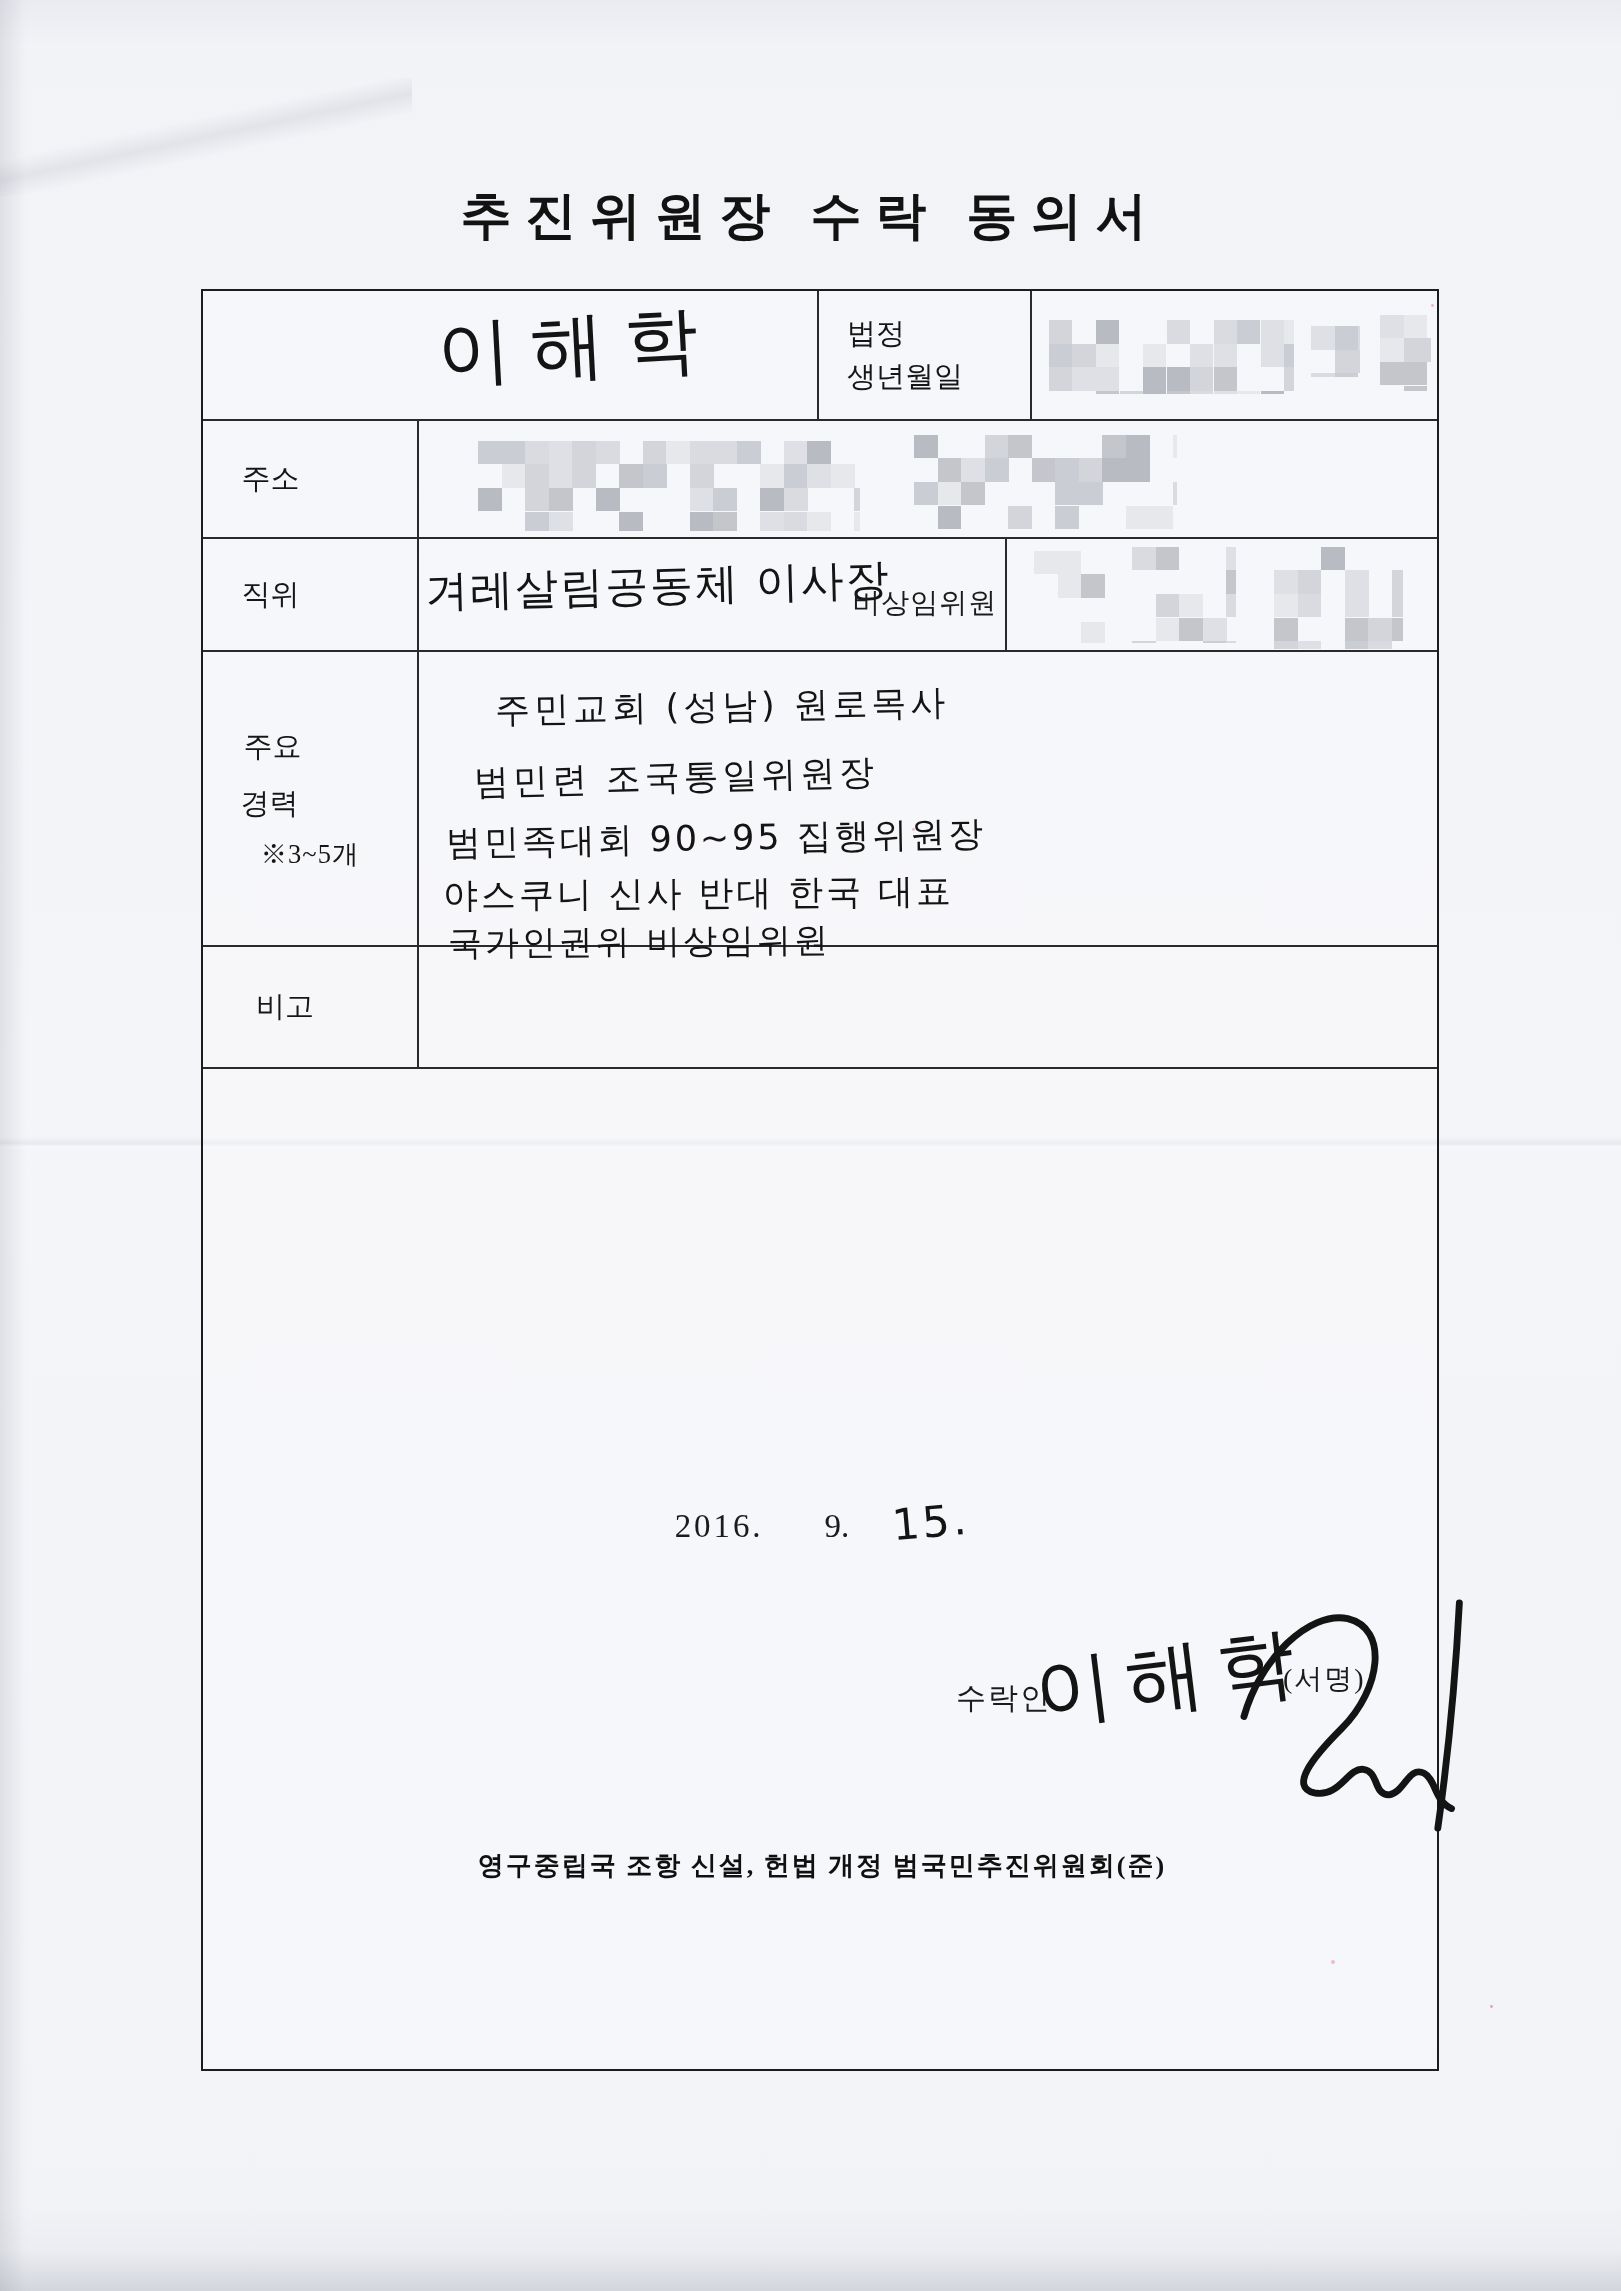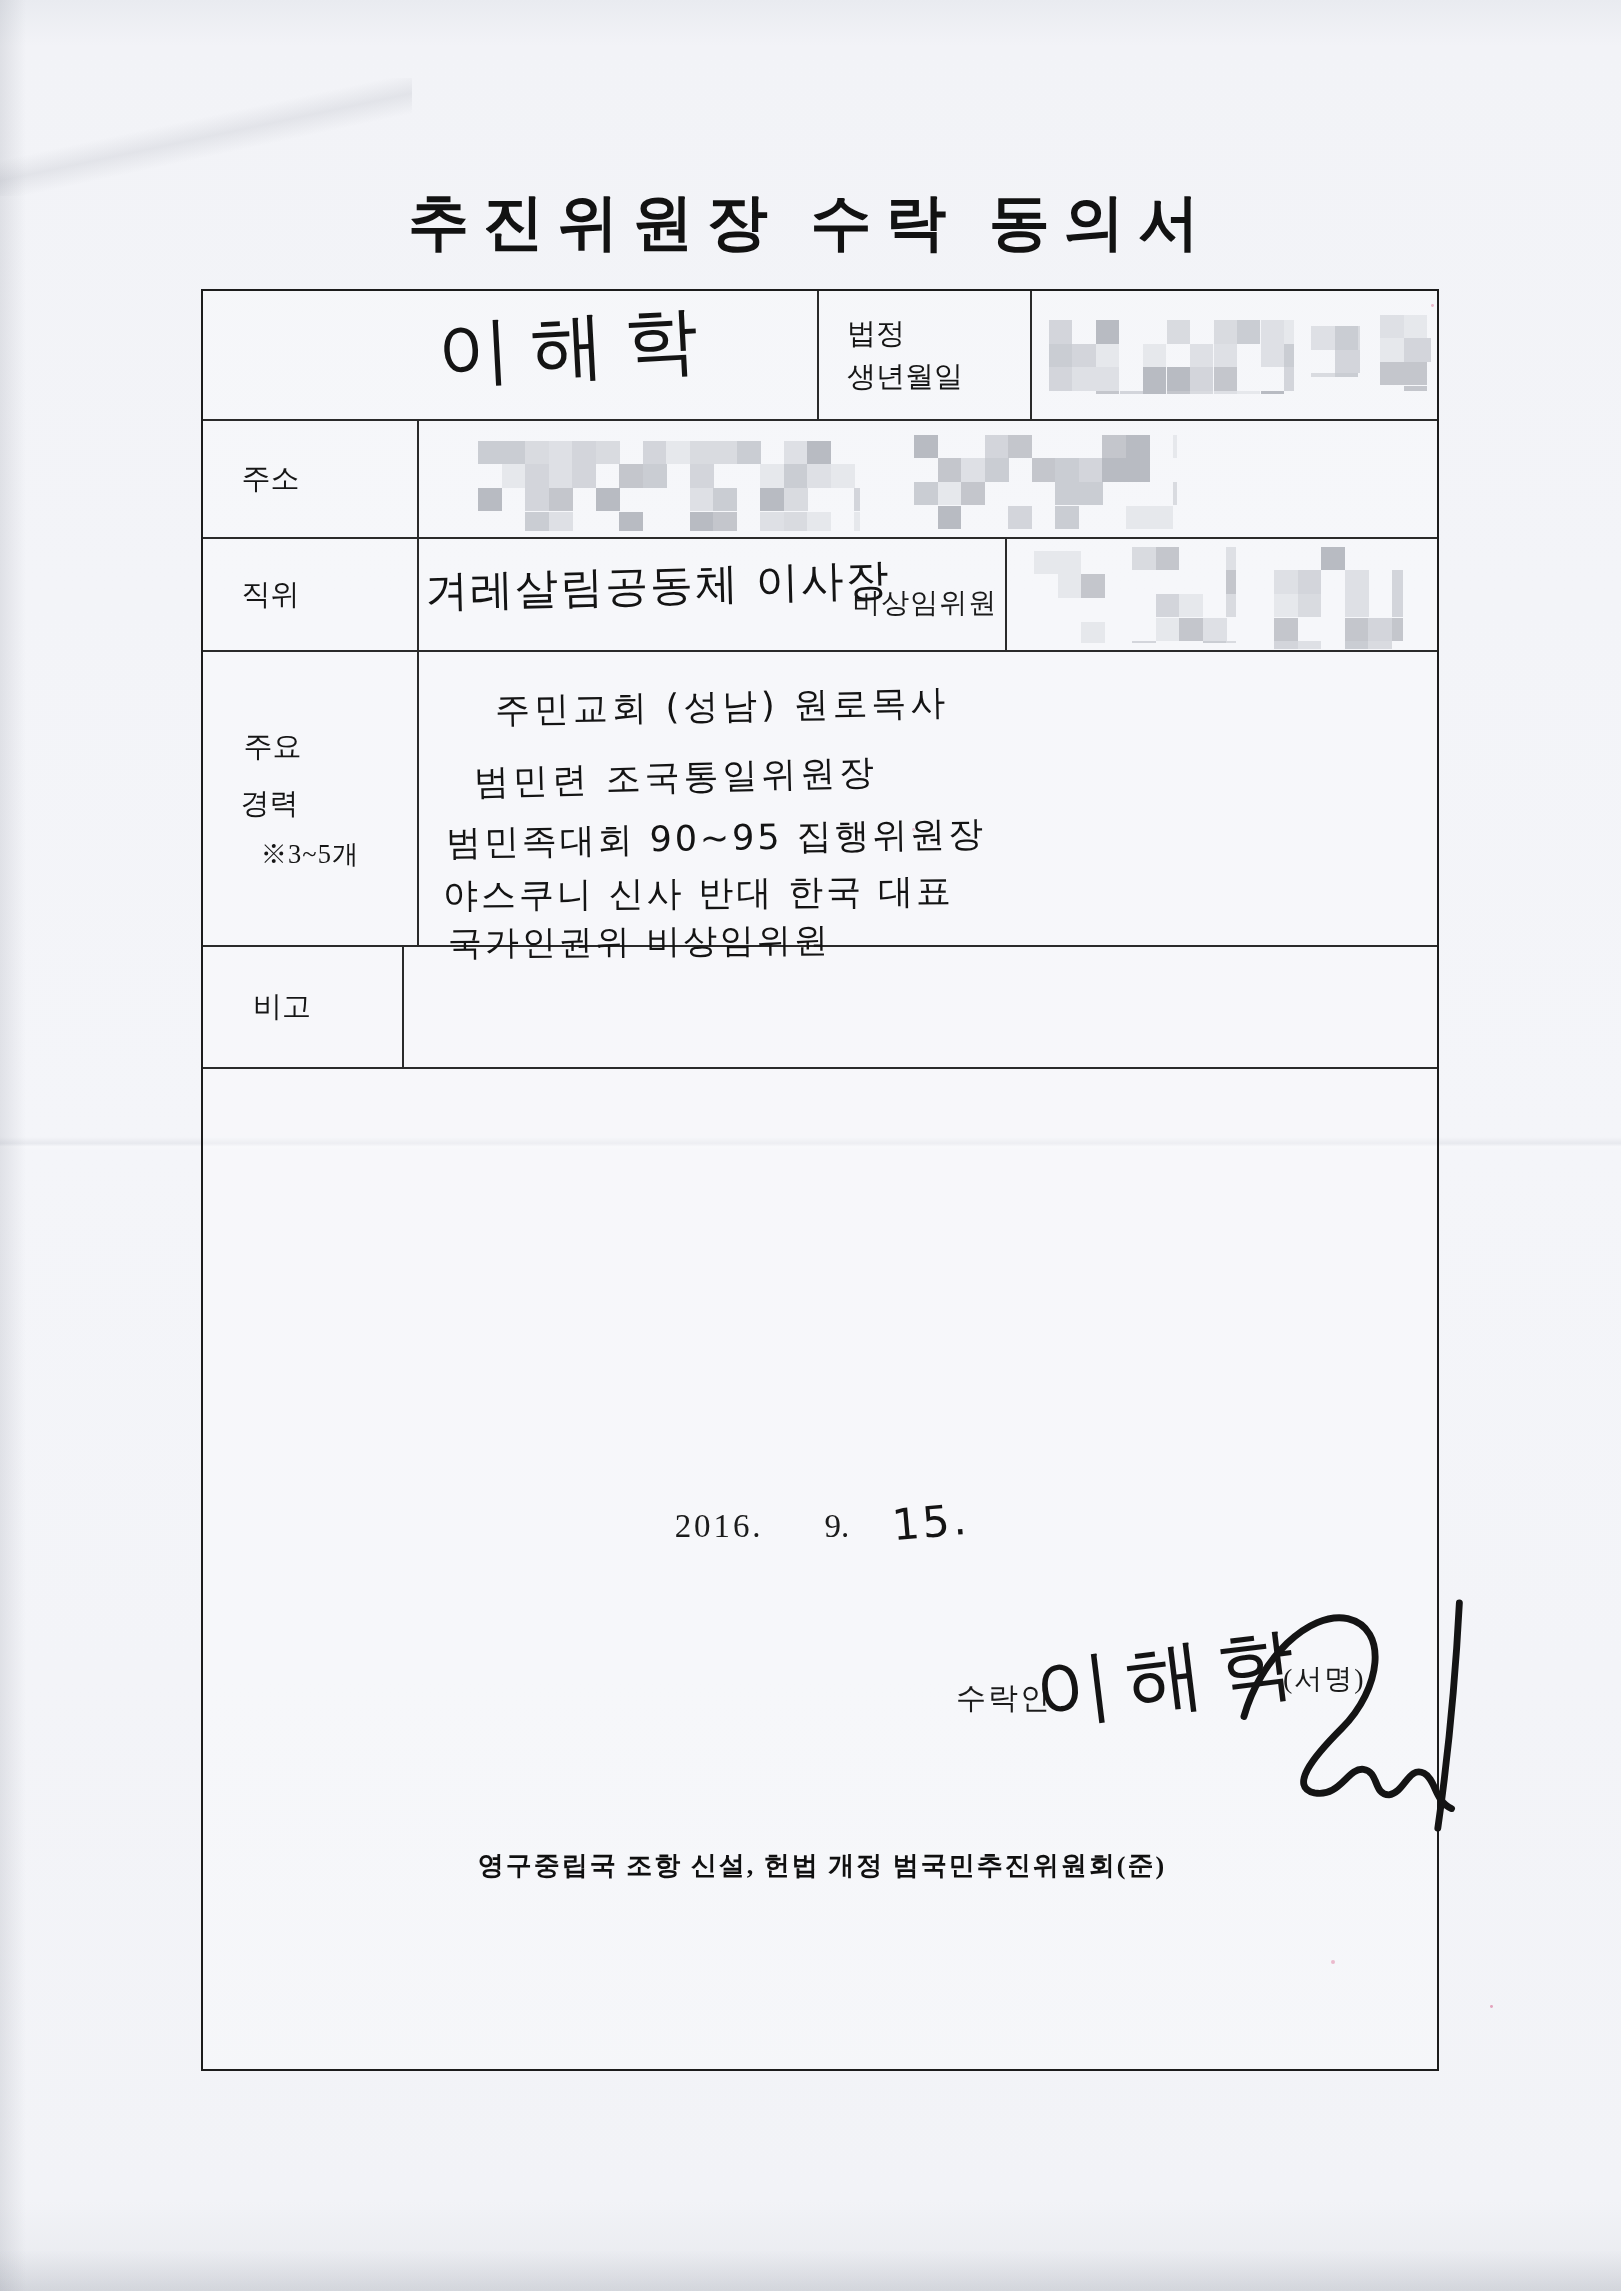--- a/index.html
+++ b/index.html
@@ -22,21 +22,21 @@
   .crease.tl{left:0;top:78px;width:412px;height:118px;
     background:linear-gradient(168deg,rgba(0,0,0,0) 40%,rgba(110,115,130,.12) 50%,rgba(0,0,0,0) 60%);}
   .crease.left{left:0;top:0;width:25.5px;height:2292px;
     background:linear-gradient(90deg,rgba(100,105,120,.14),rgba(0,0,0,0));}
   .crease.bot{left:0;top:2250px;width:1621px;height:41px;
     background:linear-gradient(180deg,rgba(0,0,0,0),rgba(110,115,130,.16));}
   .speck{position:absolute;width:3.9px;height:3.9px;border-radius:50%;background:#e08fae;opacity:.8;}
 
   .doc-title{
     position:absolute;left:0;top:182px;width:1621px;margin:0;
-    text-align:center;font-size:61px;font-weight:700;letter-spacing:13.7px;color:#121212;
+    text-align:center;font-size:51px;font-weight:700;letter-spacing:13.7px;color:#121212;
   }
 
   
   .form-table{
     position:absolute;left:201px;top:289px;width:1238px;height:1782px;
     border:2.9px solid #1c1c1c;box-sizing:border-box;background:rgba(255,255,255,.25);
   }
   .row{position:absolute;left:0;width:100%;box-sizing:border-box;border-bottom:2px solid #2a2a2a;}
   .row:last-child{border-bottom:none;}
   .cell{position:absolute;top:0;height:100%;box-sizing:border-box;}
@@ -294,21 +294,21 @@
       <div class="cell" style="left:216px;width:1022px;overflow:visible;">
         <span class="hw" style="position:absolute;left:76px;top:31px;font-size:35px;letter-spacing:3.9px;transform:rotate(-1deg);white-space:nowrap;">주민교회 (성남) 원로목사</span>
         <span class="hw" style="position:absolute;left:55px;top:102px;font-size:35px;letter-spacing:3.9px;transform:rotate(-1.5deg);white-space:nowrap;">범민련 조국통일위원장</span>
         <span class="hw" style="position:absolute;left:27.4px;top:163px;font-size:35px;letter-spacing:2.9px;transform:rotate(-1deg);white-space:nowrap;">범민족대회 90~95 집행위원장</span>
         <span class="hw" style="position:absolute;left:23.5px;top:218px;font-size:35px;letter-spacing:2.9px;transform:rotate(-.5deg);white-space:nowrap;">야스쿠니 신사 반대 한국 대표</span>
         <span class="hw" style="position:absolute;left:29px;top:267px;font-size:34px;letter-spacing:2.9px;transform:rotate(-.5deg);white-space:nowrap;z-index:3;">국가인권위 비상임위원</span>
       </div>
     </div>
 
     <div class="row" style="top:656px;height:122px;">
-      <div class="cell bordered label-cell" style="left:9px;width:192px;">
+      <div class="cell bordered label-cell" style="left:0;width:216px;">
         <span class="spread" style="width:108px;">비고</span>
       </div>
       <div class="cell" style="left:216px;width:1022px;">
         <span></span>
       </div>
     </div>
 
     <div class="row" style="top:777px;height:1003px;border-bottom:none;">
 
       <div class="date-line">

